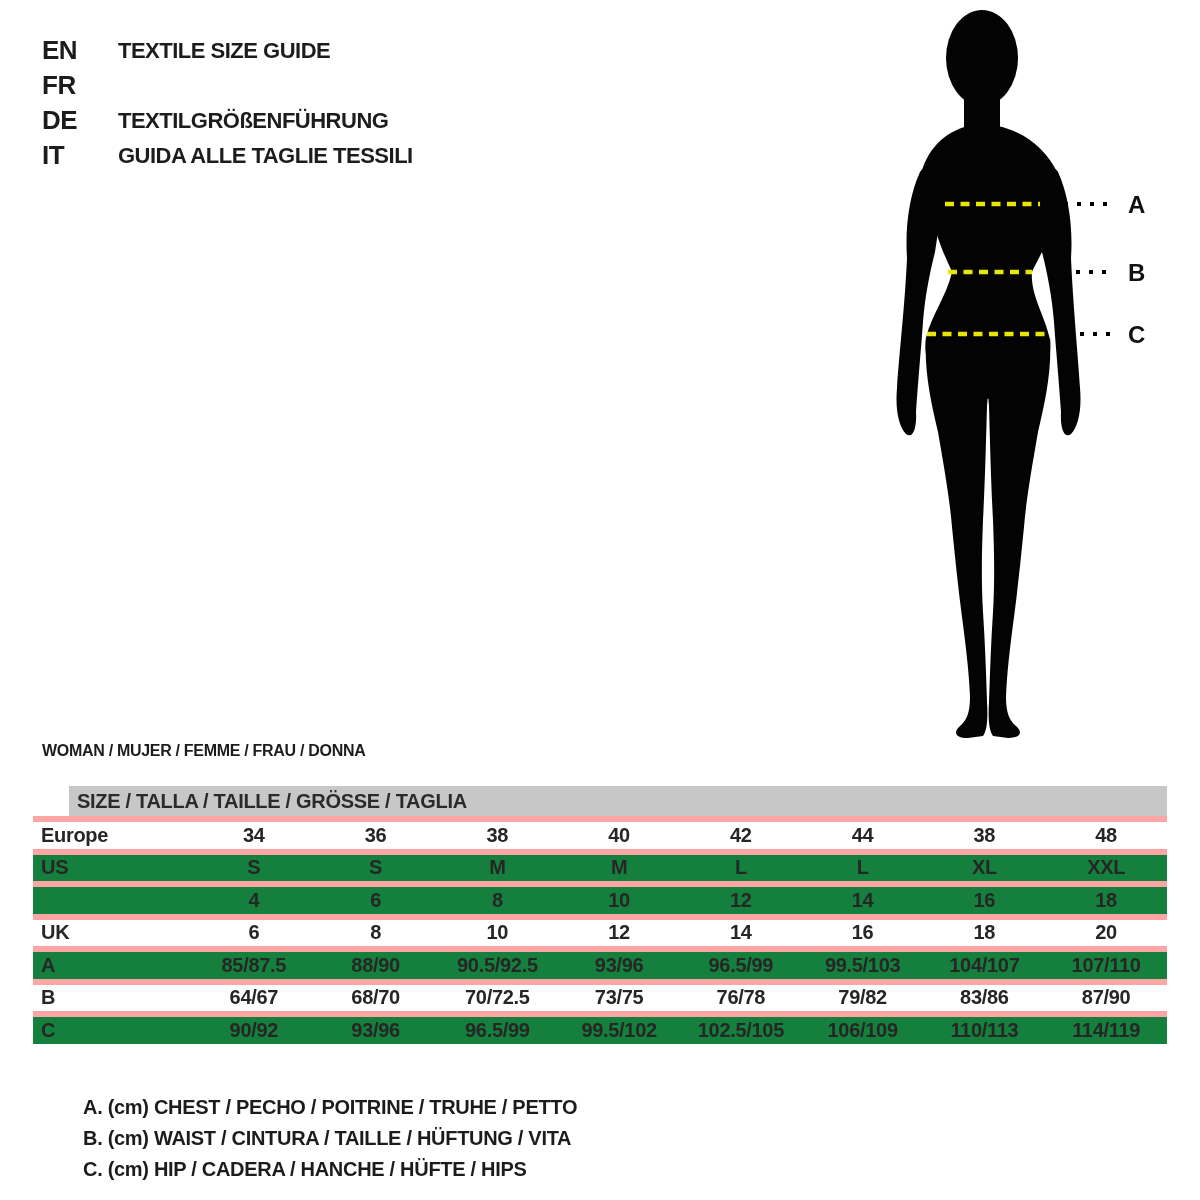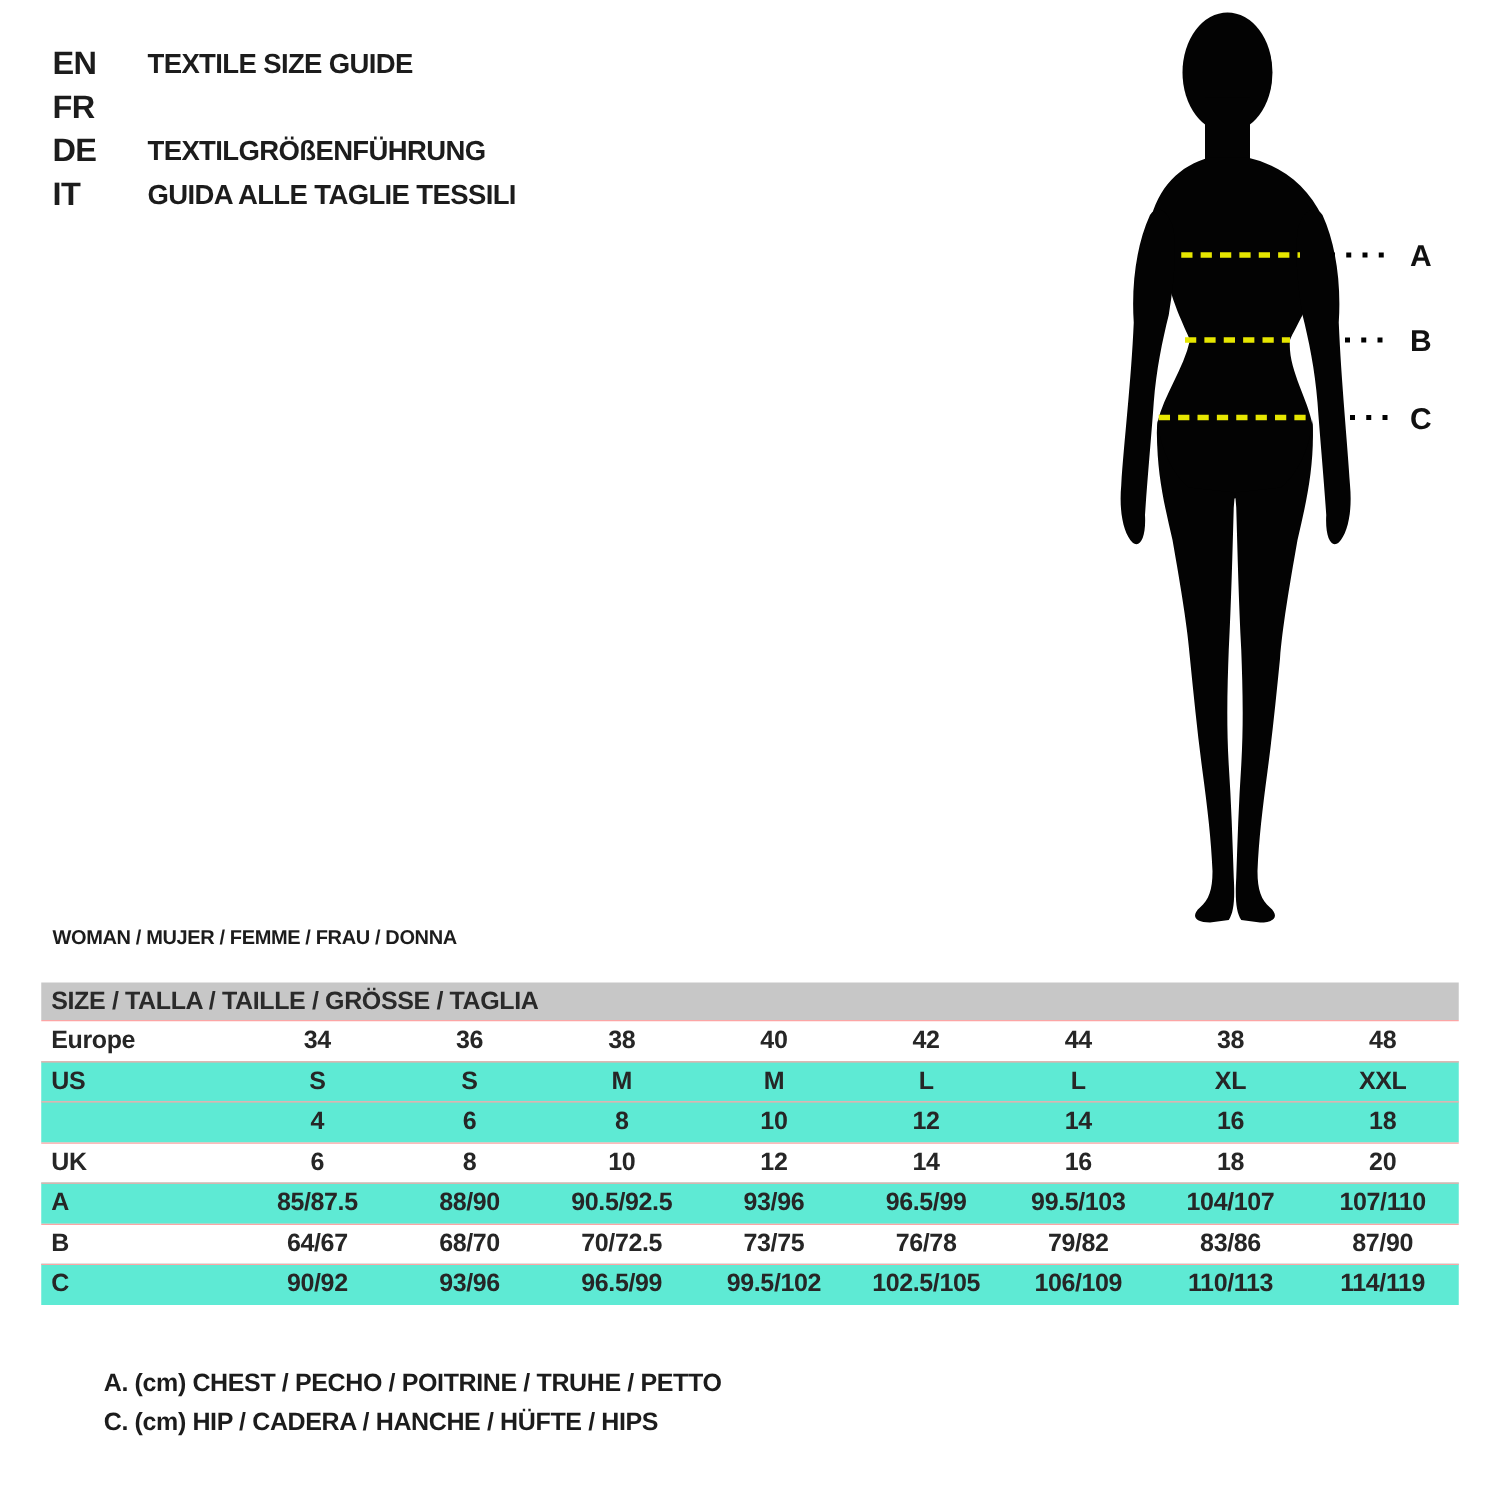--- a/index.html
+++ b/index.html
@@ -33,28 +33,28 @@
   .gender-title {
     position:absolute; left:42px; top:742px;
     font-size:16px; font-weight:bold; letter-spacing:-0.3px;
   }
 
   
   .size-table { position:absolute; left:33px; top:786px; width:1134px; }
   .thead {
     height:30px; line-height:30px; background:#c7c7c7;
     font-size:20px; font-weight:bold; color:#2a2a2a;
-    padding-left:8px; letter-spacing:-0.3px;
+    padding-left:8px; letter-spacing:-0.3px;margin-left:36px;
   }
   .trow {
     display:flex; height:32.5px; align-items:center;
     font-size:20px; font-weight:bold; color:#262626;
-    border-top:1px solid #fca5a5;
-  }
-  .trow.shaded { background:#5eead4; }
+    border-top:6px solid #fca5a5;
+  }
+  .trow.shaded { background:#15803d; }
   .tlabel { width:160px; padding-left:8px; letter-spacing:-0.3px; }
   .tcell { flex:1; text-align:center; letter-spacing:-0.3px; }
 
   
   .legend { position:absolute; left:42px; top:1092px;margin-left:41px; }
   .legend-line {
     height:31px; line-height:31px;
     font-size:20px; font-weight:bold; letter-spacing:-0.3px; white-space:nowrap;
   }
 </style>
@@ -254,14 +254,15 @@
         <div class="tcell">102.5/105</div>
         <div class="tcell">106/109</div>
         <div class="tcell">110/113</div>
         <div class="tcell">114/119</div>
       </div>
     </div>
 </div>
 
 <div class="legend">
   <div class="legend-line">A. (cm) CHEST / PECHO / POITRINE / TRUHE / PETTO</div>
+  <div class="legend-line">B. (cm) WAIST / CINTURA / TAILLE / HÜFTUNG / VITA</div>
   <div class="legend-line">C. (cm) HIP / CADERA / HANCHE / HÜFTE / HIPS</div>
 </div>
 
 </body></html>

